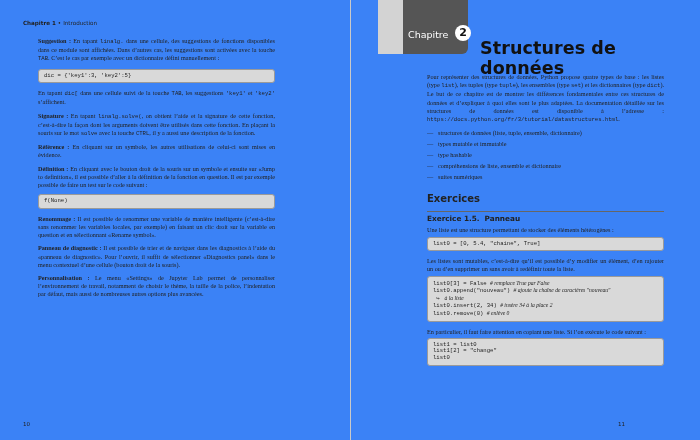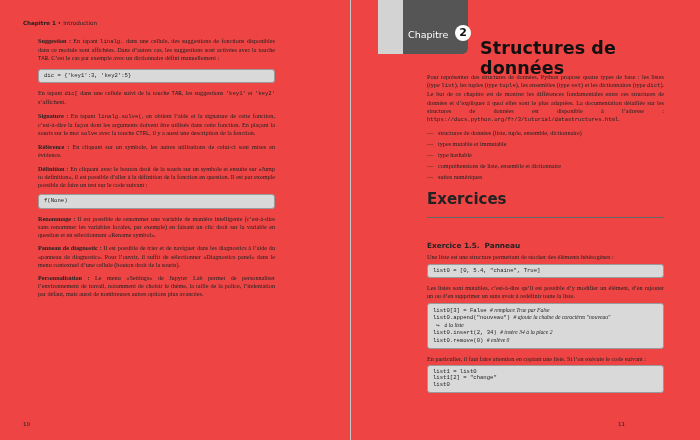--- a/index.html
+++ b/index.html
@@ -1,18 +1,18 @@
 <!DOCTYPE html>
 <html><head>
 <meta charset="utf-8">
 <style>
   * { margin:0; padding:0; box-sizing:border-box; }
   html, body { width:700px; height:440px; overflow:hidden; background:#fff; }
   body { position:relative; font-family:"Liberation Serif", serif; color:#222; }
-  .page { position:absolute; top:0; height:440px; background:#ef4444; }
+  .page { position:absolute; top:0; height:440px; background:#3b82f6; }
   #left-page { left:0; width:350px; }
   #right-page { left:351px; width:349px; }
   .spine { position:absolute; left:350px; top:0; width:1px; height:440px; background:#c9c9c9; }
 
   .running-head { position:absolute; left:23px; top:20px; font-family:"DejaVu Sans", sans-serif; font-size:5.6px; color:#222; }
   .running-head b { font-weight:bold; }
   .running-head .bullet { margin:0 2px; }
 
   .body-left { position:absolute; left:38px; top:37px; width:237px; font-size:6.2px; line-height:8.2px; text-align:justify; }
   .para { margin-bottom:5px; }
@@ -29,21 +29,21 @@
   .chap-dark { position:absolute; left:52px; top:0; width:65px; height:54px; background:#555; border-bottom-right-radius:6px; }
   .chap-label { position:absolute; left:57px; top:29px; font-family:"DejaVu Sans", sans-serif; font-size:9.5px; color:#fff; }
   .chap-num { position:absolute; left:104px; top:25px; width:16px; height:16px; border-radius:50%; background:#fff; color:#111; font-family:"DejaVu Sans", sans-serif; font-weight:bold; font-size:11px; line-height:16px; text-align:center; }
   .chap-title { position:absolute; left:129px; top:38px; font-family:"DejaVu Sans", sans-serif; font-size:17.5px; color:#111; letter-spacing:0.1px; }
 
   .body-right { position:absolute; left:76px; top:73px; width:237px; font-size:6.2px; line-height:8.2px; text-align:justify; }
   .h-concepts { font-family:"DejaVu Sans", sans-serif; font-size:8px; color:#222; margin:6px 0 2px 0; }
   .concept-list { list-style:none; margin-bottom:14px; }
   .concept-list li { margin:0 0 2.7px 0; line-height:8.2px; }
   .concept-list .dash { display:inline-block; width:11px; }
-  .h-exercices { font-family:"DejaVu Sans", sans-serif; font-size:15px; color:#222; padding-bottom:14px; border-bottom:1px solid #666; margin-bottom:24px; }
+  .h-exercices { font-family:"DejaVu Sans", sans-serif; font-size:10px; color:#222; padding-bottom:8px; border-bottom:1px solid #666; margin-bottom:3px; }
   .h-exo { font-family:"DejaVu Sans", sans-serif; font-size:7.3px; color:#222; margin-bottom:3px; }
   .h-exo .num { margin-right:5px; }
 </style>
 </head>
 <body>
 
 <div class="page" id="left-page">
   <div class="running-head">
     <b>Chapitre 1</b><span class="bullet">•</span><span>Introduction</span>
   </div>

